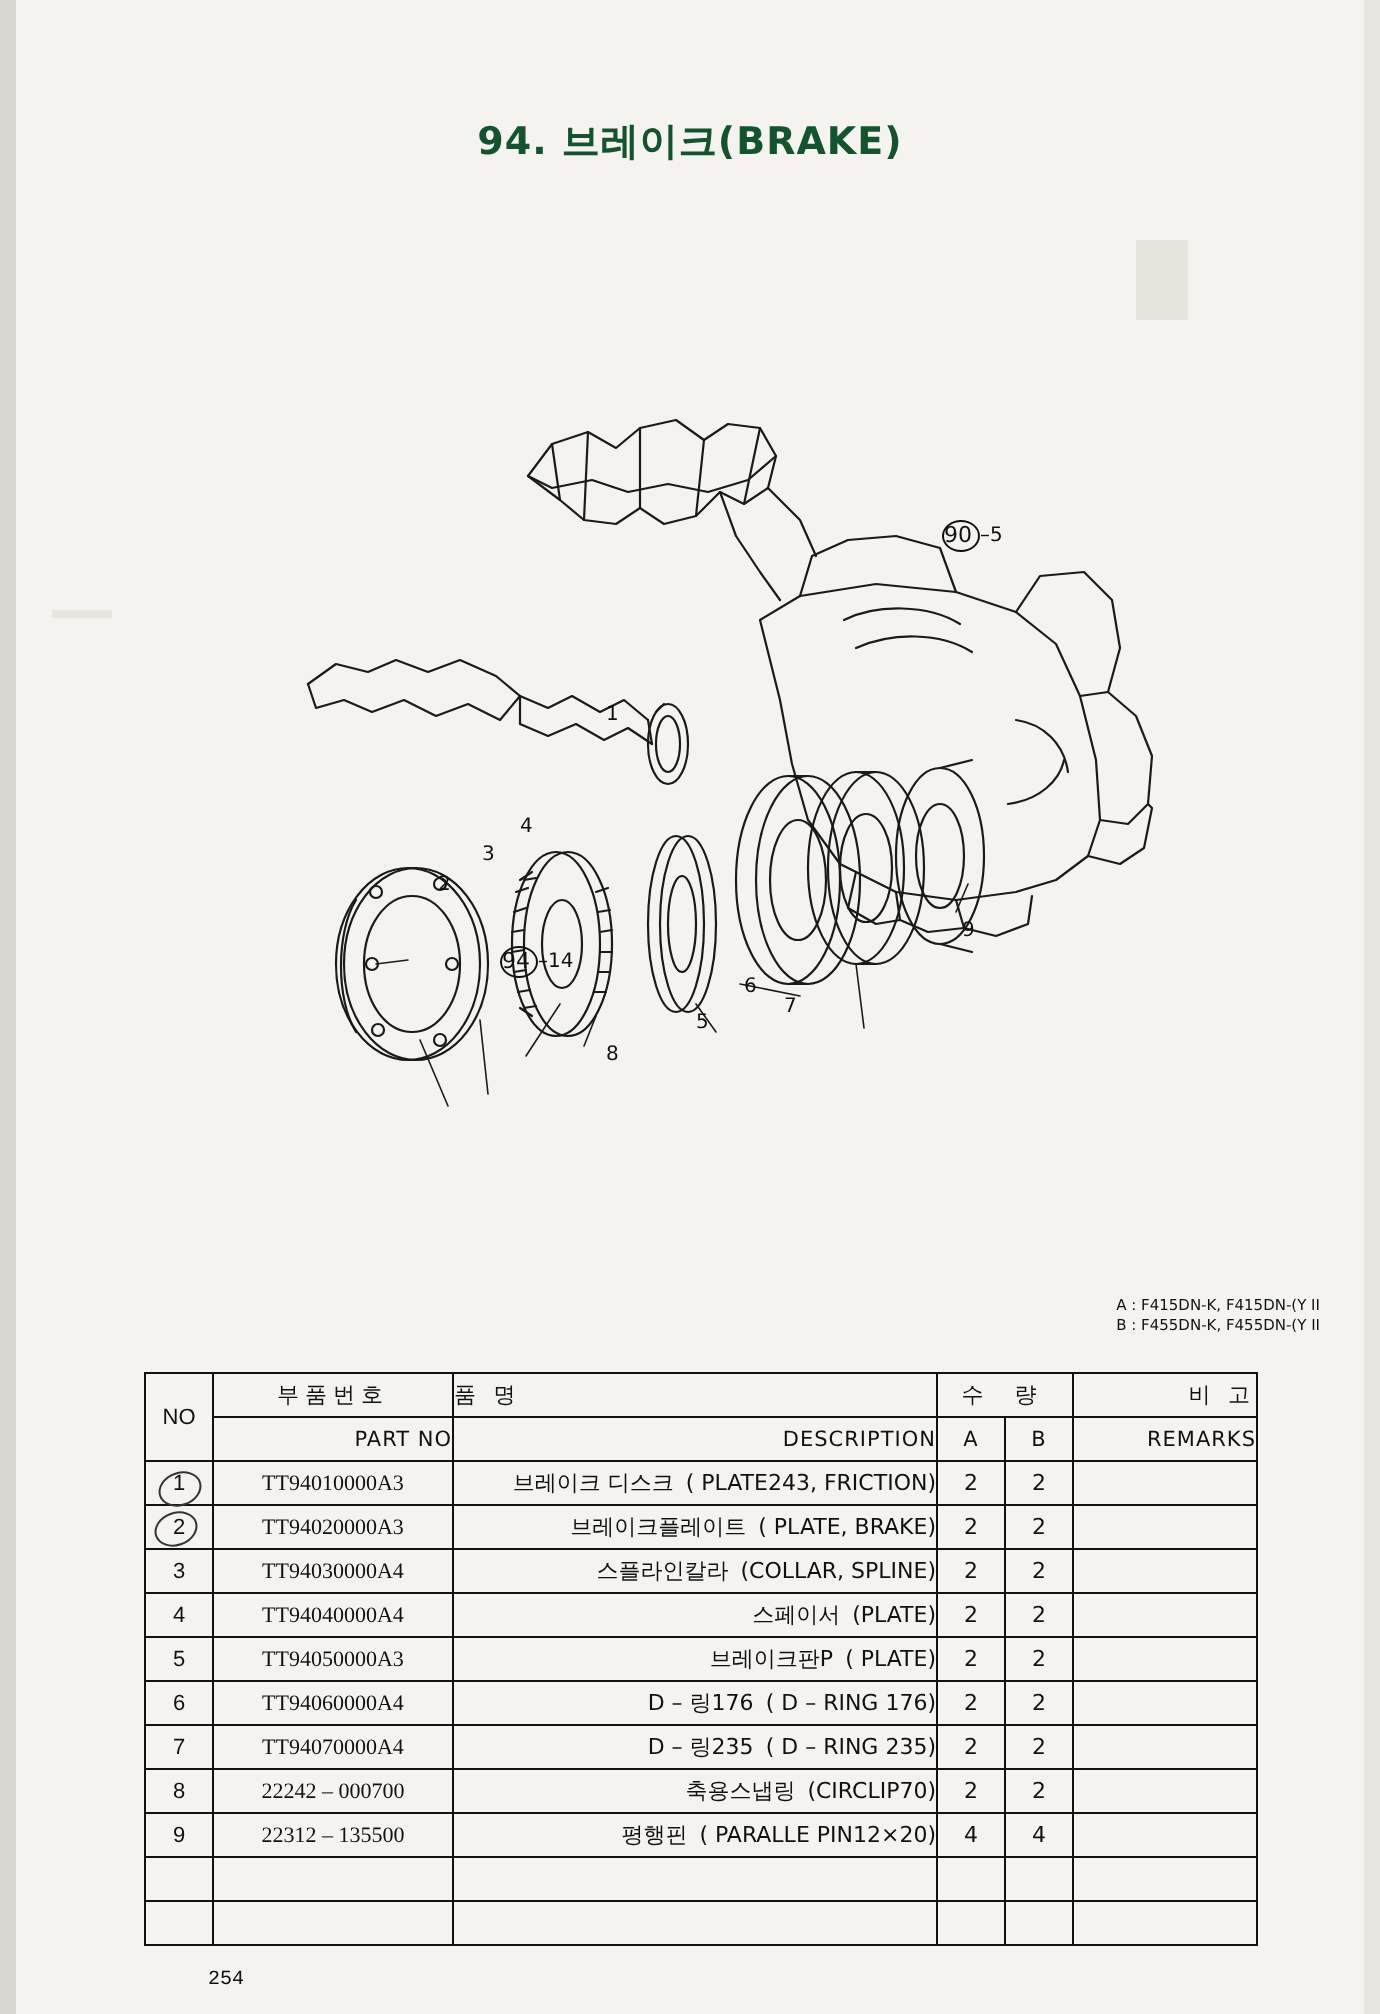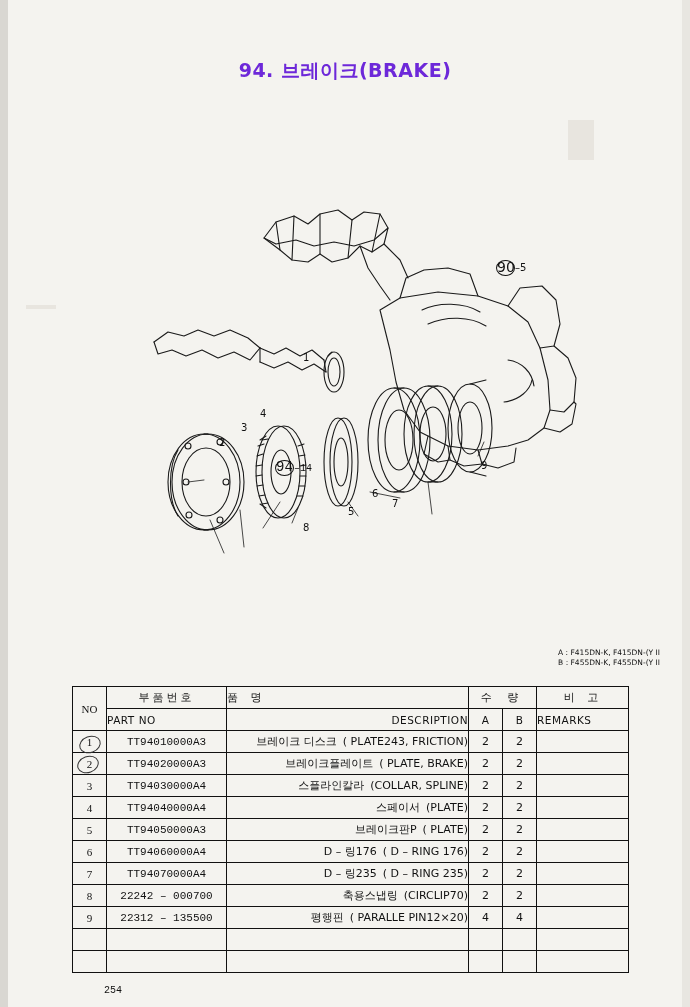--- a/index.html
+++ b/index.html
@@ -33,21 +33,21 @@
   .title {
     position: absolute;
     top: 58px;
     left: 0;
     width: 674px;
     text-align: center;
     font-size: 19px;
     letter-spacing: 0.5px;
     font-family: "DejaVu Sans", sans-serif;
     font-weight: bold;
-    color: #6d28d9;
+    color: #14532d;
   }
   
   .drawing {
     position: absolute;
     left: 0;
     top: 110px;
     width: 674px;
     height: 560px;
   }
   .drawing svg {
@@ -67,23 +67,22 @@
     white-space: nowrap;
   }
   .circle-num {
     display: inline-block;
     width: 17px;
     height: 14px;
     border: 1px solid #111;
     border-radius: 50%;
     text-align: left;
     line-height: 13px;
-    font-size: 14px;
+    font-size: 11px;
     vertical-align: middle;
-    margin-left: 25px;
   }
   
   .model-note {
     position: absolute;
     right: 22px;
     top: 648px;
     font-family: "DejaVu Sans", sans-serif;
     font-size: 7.5px;
     line-height: 10px;
     color: #111;
@@ -111,38 +110,38 @@
   }
   .c-no      { width: 34px;  text-align: center; }
   .c-part    { width: 120px; text-align: center; letter-spacing: 0.3px;}
   .c-desc    { width: 242px; }
   .c-qa      { width: 34px;  text-align: center; }
   .c-qb      { width: 34px;  text-align: center; }
   .c-rem     { width: 92px;  text-align: center; }
 
   thead .hdr-main { height: 20px; }
   thead .hdr-sub  { height: 18px; }
-  .hdr-ko { font-family: Liberation Mono, monospace; font-size: 11px; letter-spacing: 3px;}
+  .hdr-ko { font-family: Liberation Serif, serif; font-size: 11px; letter-spacing: 3px;}
   .hdr-en { font-family: "DejaVu Sans", sans-serif; font-size: 10.5px; letter-spacing: 0.5px;}
   .qty-head { font-family: "DejaVu Sans", sans-serif; font-size: 11px; letter-spacing: 6px; margin-top: 12px;}
   .desc-cell {
     padding-left: 8px;
     font-family: "DejaVu Sans", sans-serif;
     font-size: 11px;
     white-space: nowrap;
     text-align: right;
   }
   .desc-cell .en { margin-left: 6px; }
   .part-cell {
-    font-family: Liberation Mono, monospace;
+    font-family: Liberation Serif, serif;
     font-size: 11px;
     text-align: center;
   }
   .no-cell {
-    font-family: Liberation Serif, serif;
+    font-family: Liberation Sans, sans-serif;
     font-size: 11px;
     text-align: center;
   }
   .qty-cell {
     font-family: "DejaVu Sans", sans-serif;
     font-size: 11px;
     text-align: center;
   }
   .ellipse-mark {
     position: absolute;
@@ -293,21 +292,21 @@
     <div class="lbl" style="left:295px;top:242px;">1</div>
     <div class="lbl" style="left:295px;top:412px;">8</div>
     <div class="lbl" style="left:340px;top:396px;">5</div>
     <div class="lbl" style="left:364px;top:378px;">6</div>
     <div class="lbl" style="left:384px;top:388px;">7</div>
     <div class="lbl" style="left:473px;top:350px;">9</div>
 
     <div class="callout" style="left:463px;top:150px;">
       <span class="circle-num">90</span><span>–5</span>
     </div>
-    <div class="callout" style="left:242px;top:350px;font-family:Liberation Mono, monospace;">
+    <div class="callout" style="left:242px;top:363px;">
       <span class="circle-num">94</span><span>–14</span>
     </div>
   </div>
 
   <div class="model-note">
     <div>A : F415DN-K, F415DN-(Y II</div>
     <div>B : F455DN-K, F455DN-(Y II</div>
   </div>
 
   <div class="tbl-wrap">
@@ -319,28 +318,28 @@
         <col class="c-qa">
           <col class="c-qb">
           <col class="c-rem">
       </colgroup>
       <thead>
         <tr class="hdr-main">
           <th rowspan="2" class="no-cell">NO</th>
           <th class="hdr-ko" style="text-align:center">부품번호</th>
           <th class="hdr-ko" style="text-align:left">품         명</th>
           <th colspan="2" class="qty-head">수      량</th>
-          <th class="hdr-ko" style="text-align:center">비        고</th>
+          <th class="hdr-ko" style="text-align:right">비        고</th>
         </tr>
         <tr class="hdr-sub">
-          <th class="hdr-en" style="text-align:left">PART  NO</th>
+          <th class="hdr-en" style="text-align:right">PART  NO</th>
           <th class="hdr-en" style="text-align:right">DESCRIPTION</th>
           <th class="hdr-en">A</th>
           <th class="hdr-en">B</th>
-          <th class="hdr-en" style="text-align:left">REMARKS</th>
+          <th class="hdr-en" style="text-align:right">REMARKS</th>
         </tr>
       </thead>
       <tbody>
         <tr>
           <td class="no-cell">1</td>
           <td class="part-cell">TT94010000A3</td>
           <td class="desc-cell"><span>브레이크 디스크</span><span class="en">( PLATE243, FRICTION)</span></td>
           <td class="qty-cell">2</td>
           <td class="qty-cell">2</td>
           <td class="qty-cell"></td>

